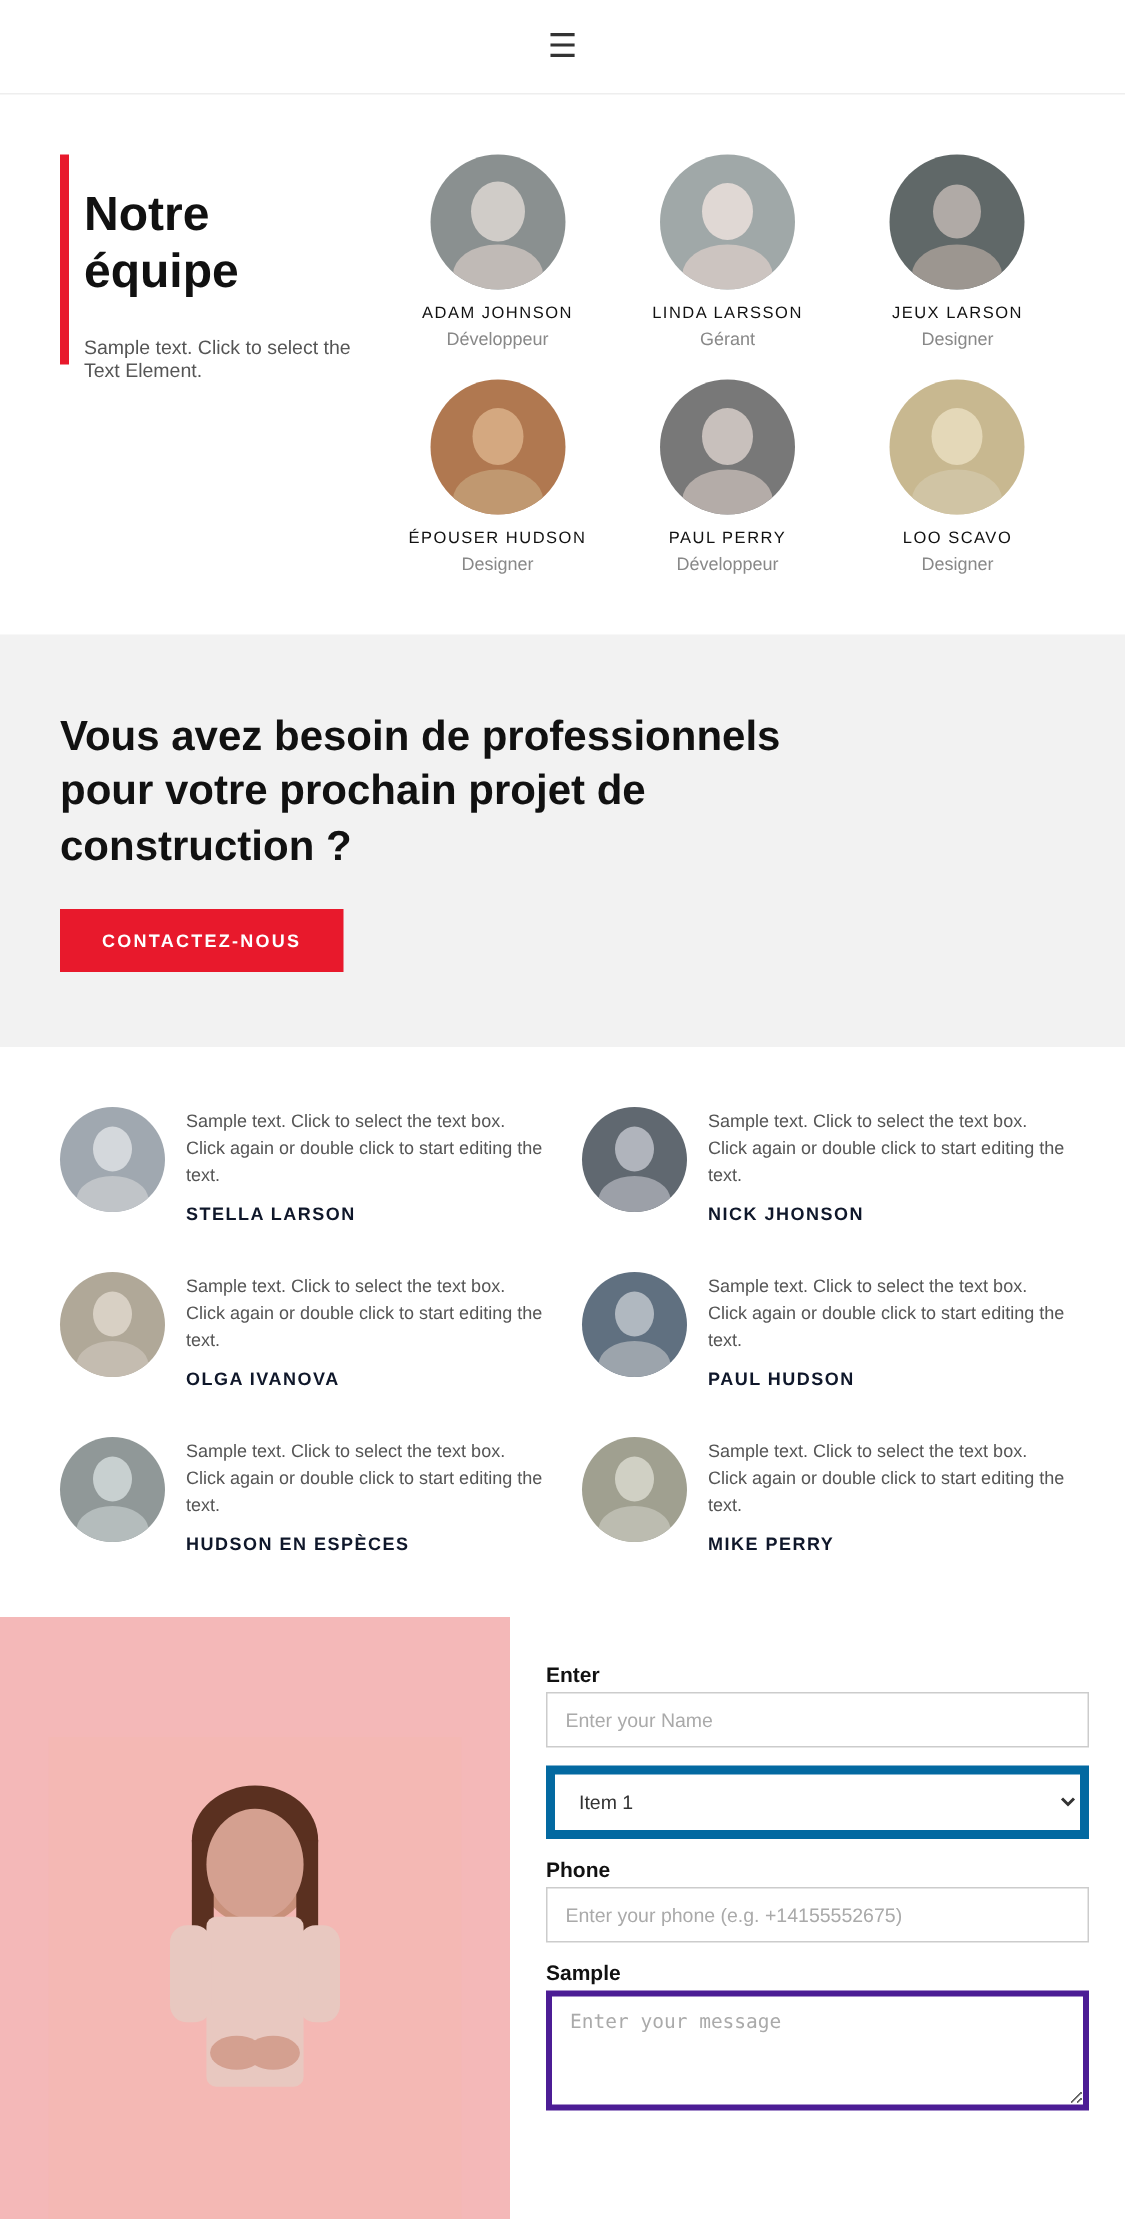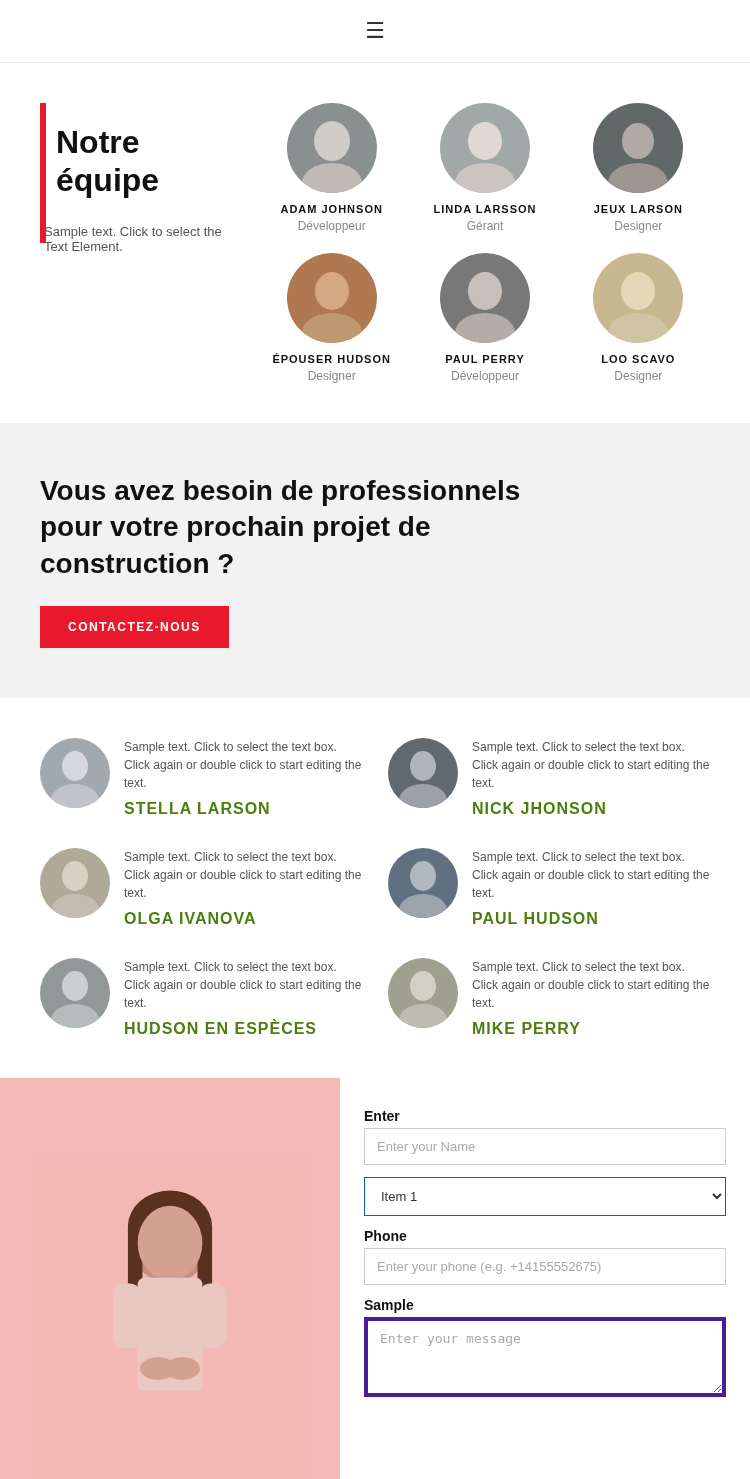--- a/index.html
+++ b/index.html
@@ -40,21 +40,21 @@
       font-size: 32px;
       font-weight: bold;
       color: #111;
       margin-left: 16px;
       line-height: 1.2;
       margin-bottom: 24px;
     }
     .team-subtitle {
       font-size: 13px;
       color: #555;
-      margin-left: 4px;
+      margin-left: 16px;
     }
     .team-grid {
       display: grid;
       grid-template-columns: repeat(3, 1fr);
       gap: 20px 10px;
       flex: 1;
     }
     .team-member {
       display: flex;
       flex-direction: column;
@@ -68,21 +68,21 @@
       overflow: hidden;
       background: #ccc;
       margin-bottom: 10px;
     }
     .team-avatar svg {
       width: 90px;
       height: 90px;
     }
     .member-name {
       font-size: 11px;
-      font-weight: bold;
+      font-weight: normal;
       letter-spacing: 1px;
       color: #111;
       margin-bottom: 4px;
       text-transform: uppercase;
     }
     .member-role {
       font-size: 12px;
       color: #888;
     }
 
@@ -139,23 +139,23 @@
       height: 70px;
     }
     .list-info { flex: 1; }
     .list-desc {
       font-size: 12px;
       color: #555;
       line-height: 1.5;
       margin-bottom: 8px;
     }
     .list-name {
-      font-size: 16px;
-      font-weight: bold;
-      color: #4d7c0f;
+      font-size: 12px;
+      font-weight: bold;
+      color: #0f172a;
       letter-spacing: 1px;
       text-transform: uppercase;
     }
 
     
     .contact-section {
       background: #f2f2f2;
       display: flex;
       min-height: 420px;
     }
@@ -192,21 +192,21 @@
       border: 1px solid #ccc;
       padding: 10px 12px;
       font-size: 13px;
       color: #333;
       outline: none;
       background: #fff;
     }
     .form-input::placeholder { color: #aaa; }
     .form-select {
       width: 100%;
-      border: 1px solid #0369a1;
+      border: 6px solid #0369a1;
       padding: 10px 12px;
       font-size: 13px;
       color: #333;
       outline: none;
       background: #fff;
       appearance: auto;
     }
     .form-textarea {
       width: 100%;
       border: 4px solid #4c1d95;

